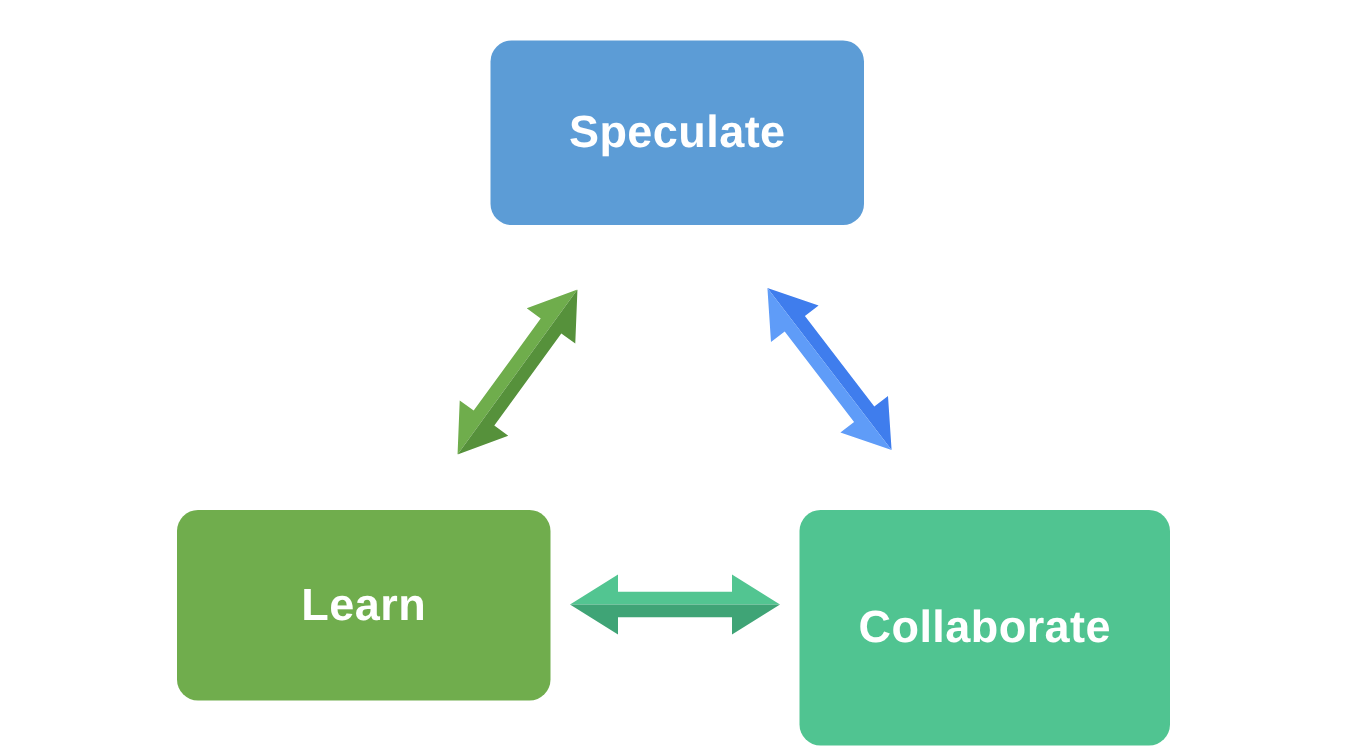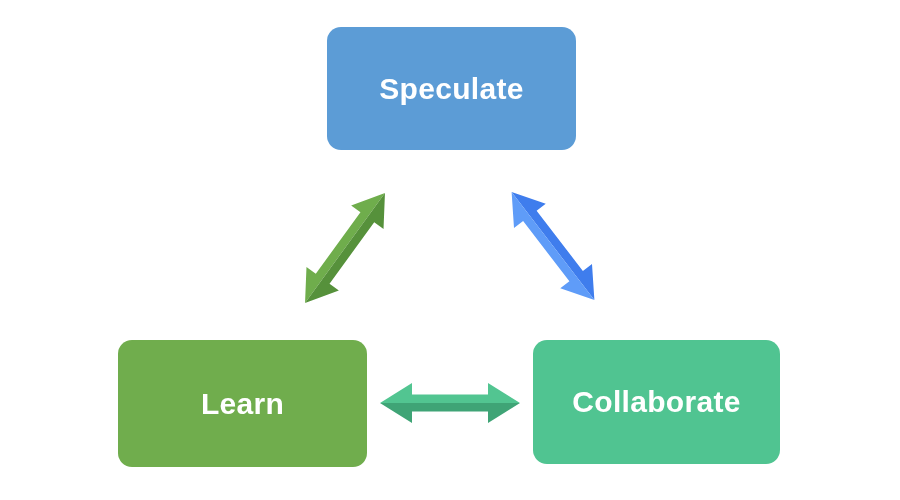--- a/index.html
+++ b/index.html
@@ -21,21 +21,21 @@
   }
   .node-label {
     color: #ffffff;
     font-size: 30px;
     font-weight: 600;
     letter-spacing: 0.3px;
     line-height: 1;
   }
   .node-speculate   { left: 327px; top: 27px;  width: 249px; height: 123px; }
   .node-learn       { left: 118px; top: 340px; width: 249px; height: 127px; }
-  .node-collaborate { left: 533px; top: 340px; width: 247px; height: 124px; }
+  .node-collaborate { left: 533px; top: 340px; width: 247px; height: 157px; }
   .arrow { position: absolute; display: block; }
   .arrow-learn-speculate {
     left: 277px; top: 226px;
     transform: rotate(-54deg);
     transform-origin: 50% 50%;
   }
   .arrow-speculate-collaborate {
     left: 485px; top: 224px;
     transform: rotate(52.5deg);
     transform-origin: 50% 50%;

